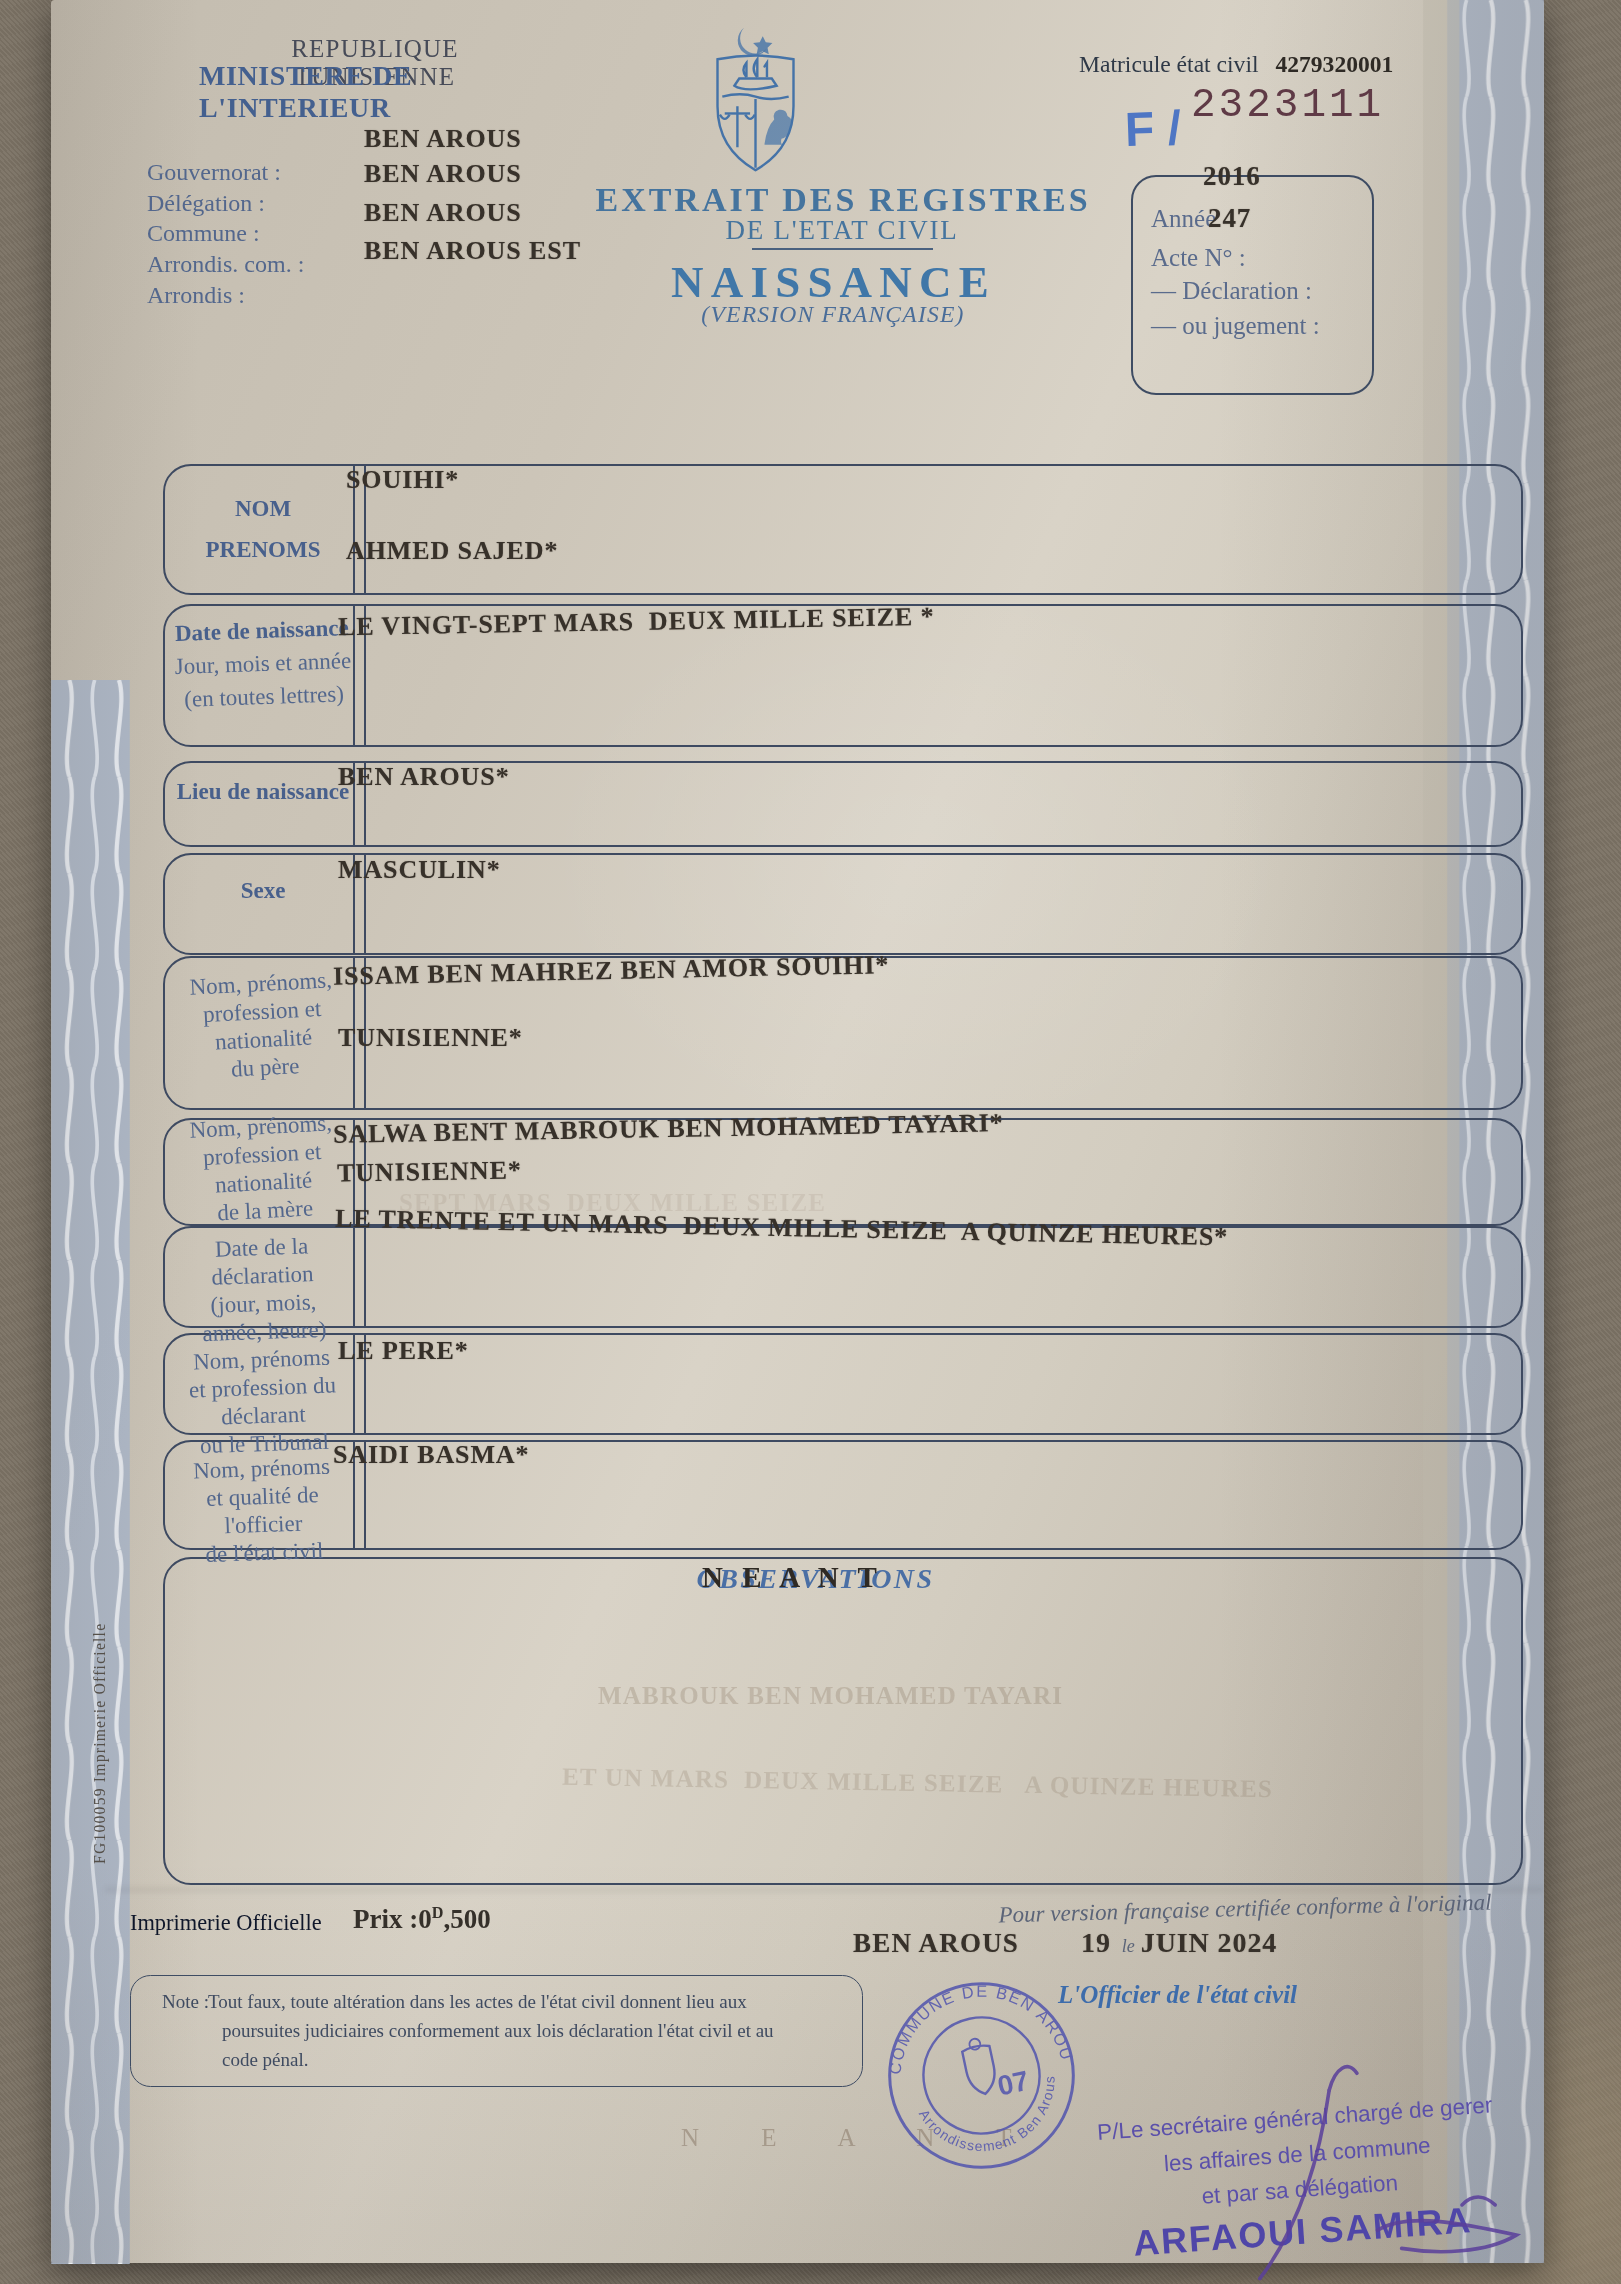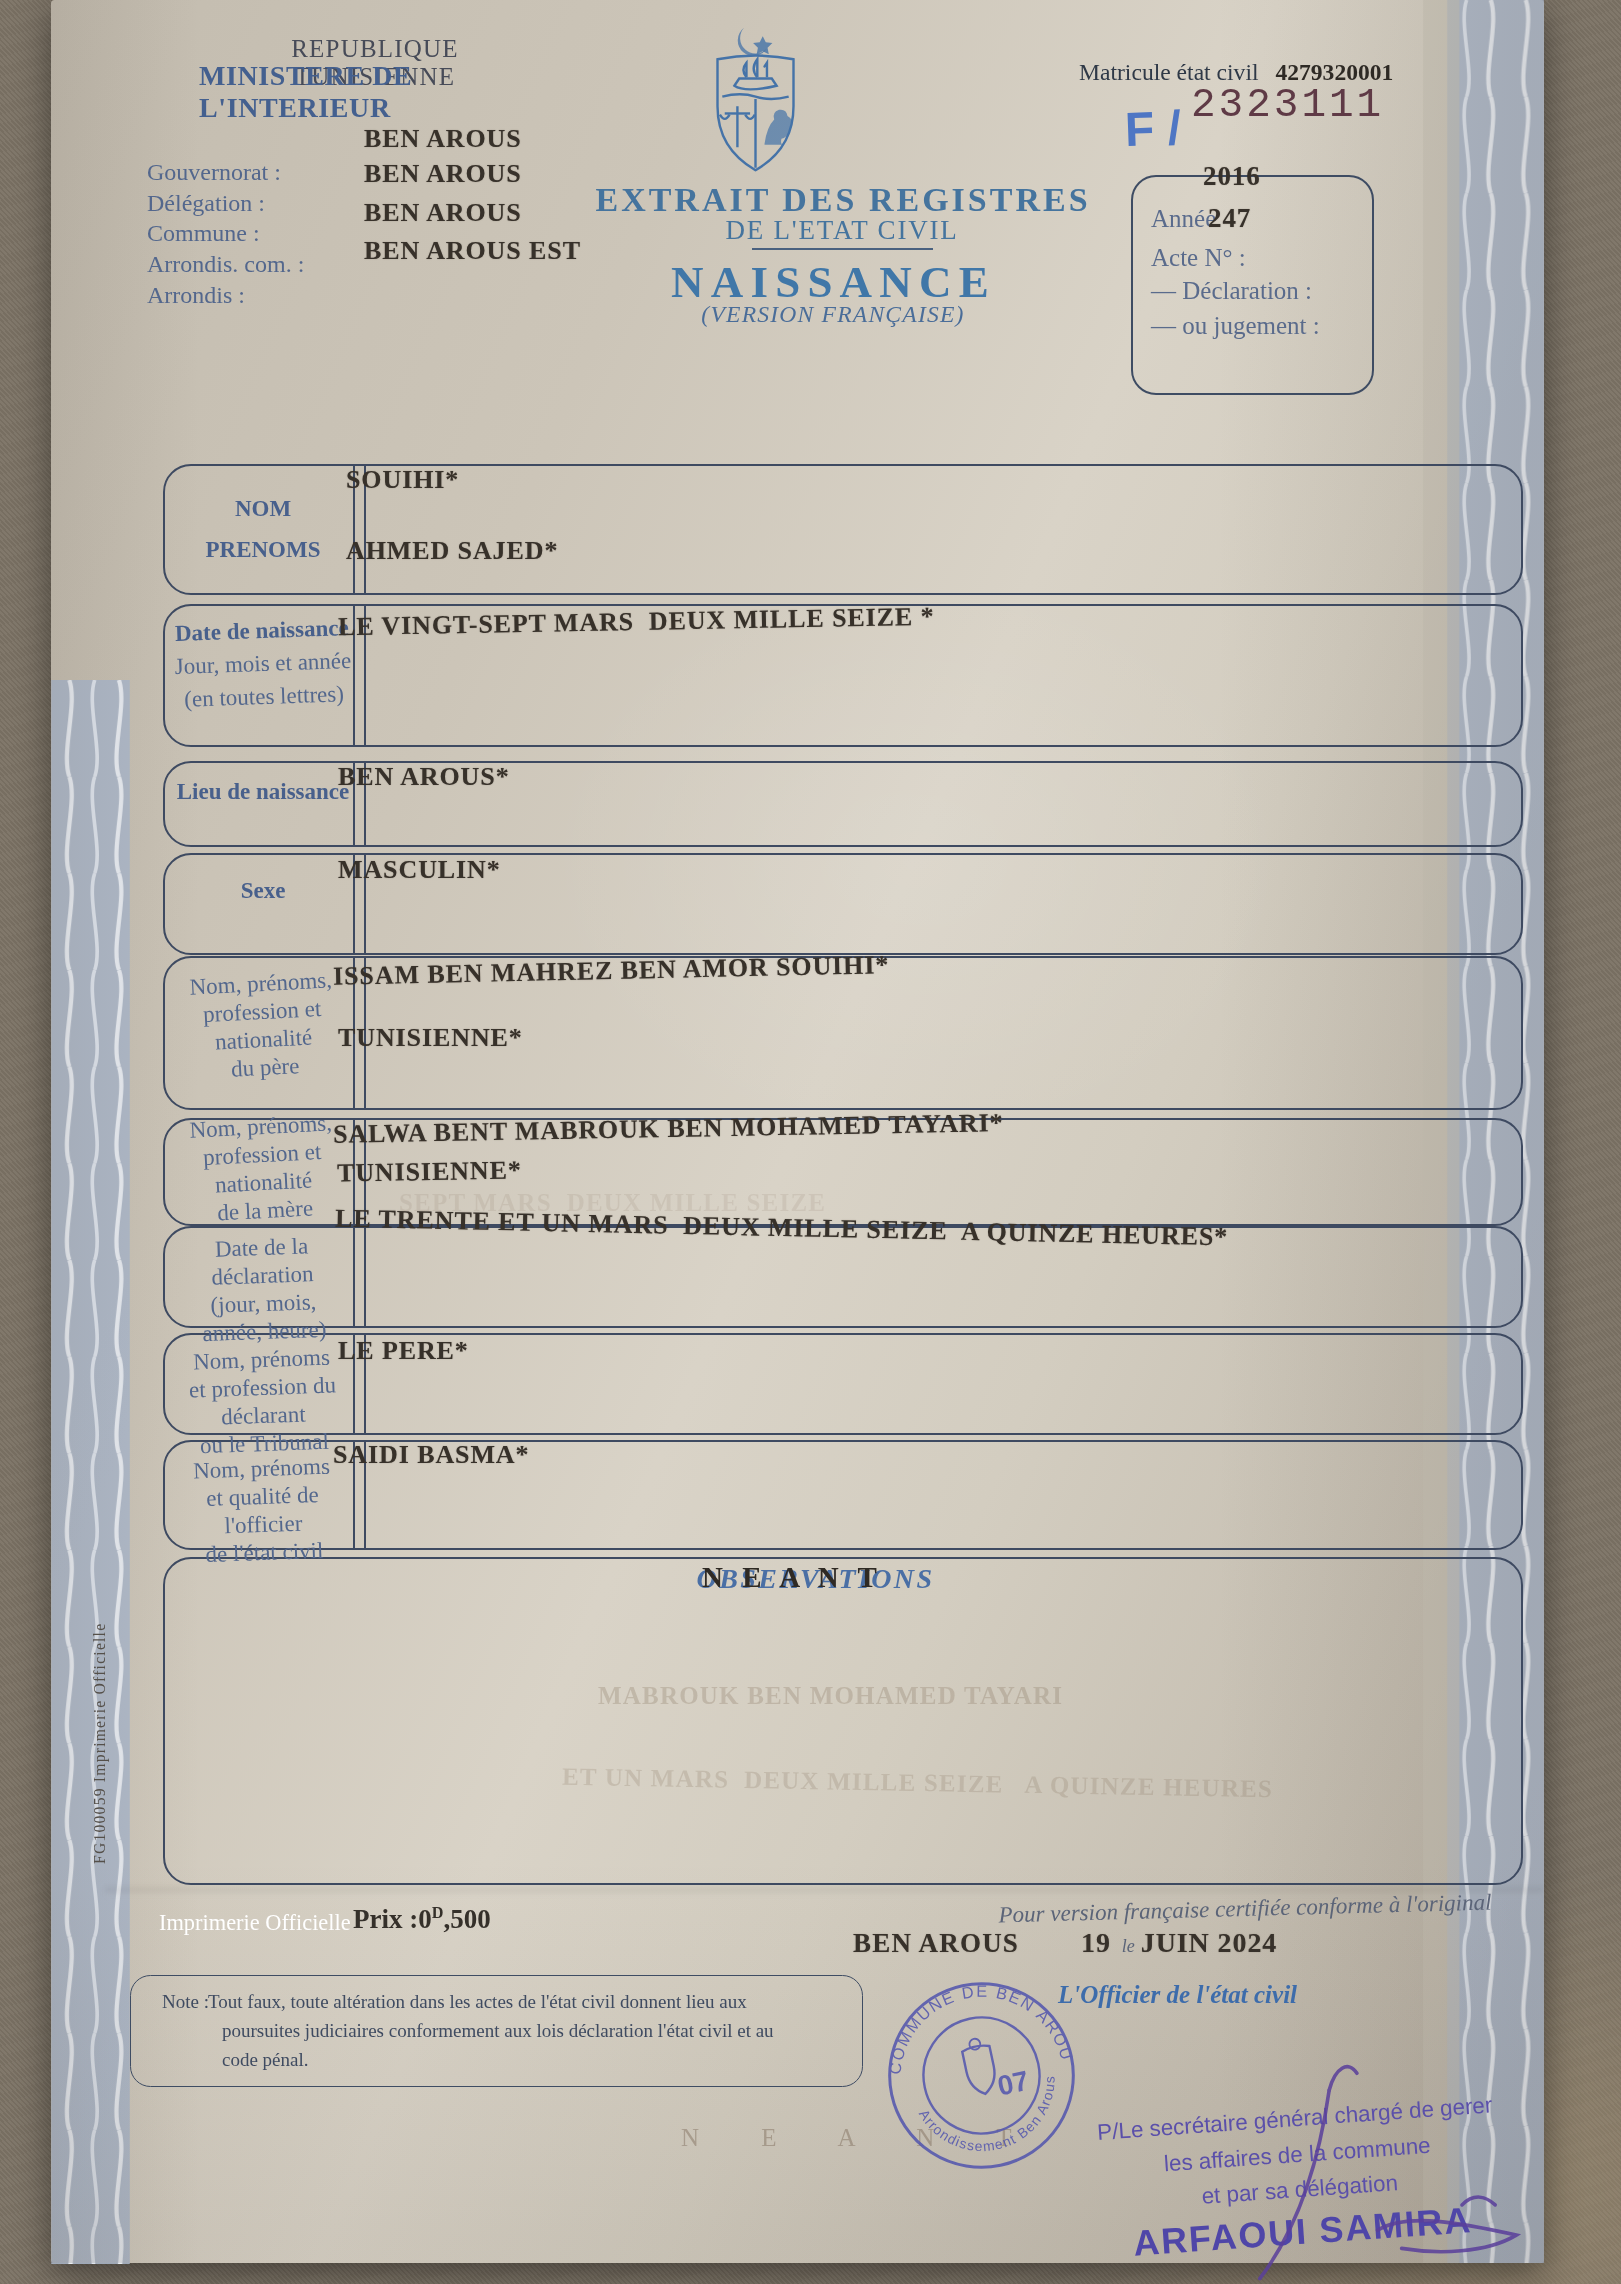--- a/index.html
+++ b/index.html
@@ -101,21 +101,21 @@
     <path d="M100 200 q4 -28 16 -40 q-4 -12 8 -16 q12 -2 14 10 q12 6 6 20 q-6 16 -16 18 q-2 8 2 10 l-30 0 z" fill="#4573a8" opacity="0.7" stroke="none"></path>
   </g>
 </svg>
 
 <div class="abs titleblue" style="left:571px;top:181px;width:544px;text-align:center;font-size:34px;font-weight:bold;letter-spacing:3px;">EXTRAIT DES REGISTRES</div>
 <div class="abs titleblue" style="left:661px;top:215px;width:362px;text-align:center;font-size:27px;letter-spacing:1.8px;">DE L'ETAT CIVIL</div>
 <div class="abs" style="left:752px;top:248px;width:181px;height:0;border-top:2.4px solid #4a617f;"></div>
 <div class="abs" style="left:622px;top:256px;width:423px;text-align:center;font-size:45px;font-weight:bold;letter-spacing:7.2px;color:#4077a8;">NAISSANCE</div>
 <div class="abs" style="left:652px;top:301px;width:362px;text-align:center;font-size:23.6px;font-style:italic;letter-spacing:1.2px;color:#4a6d99;">(VERSION FRANÇAISE)</div>
 
-<div class="abs" style="left:1079px;top:51px;font-size:23.6px;color:#2f3947;margin-top:8px;">
+<div class="abs" style="left:1079px;top:51px;font-size:23.6px;color:#2f3947;">
   <span>Matricule état civil</span>
   <span style="font-weight:bold;color:#2e2a25;margin-left:11px;">4279320001</span>
 </div>
 <div class="abs" style="left:1191px;top:71px;font-family:'Liberation Mono',monospace;font-size:41px;letter-spacing:3px;color:#5f3a46;margin-top:11px;">2323111</div>
 <div class="abs" style="left:1125px;top:101px;font-family:'Liberation Sans',sans-serif;font-size:48px;font-weight:bold;color:#4e76c4;transform:rotate(-2deg);">F /</div>
 
 <div class="abs" style="left:1131px;top:175px;width:239px;height:216px;border:2.4px solid #3e4c63;border-radius:25px;"></div>
 <div class="typed" style="left:1203px;top:161px;font-size:27px;">2016</div>
 <div class="abs" style="left:1151px;top:205px;font-size:25px;color:#5a6b8c;">Année</div>
 <div class="typed" style="left:1208px;top:203px;font-size:27px;">247</div>
@@ -215,21 +215,21 @@
 <div class="ghost" style="left:598px;top:1682px;">MABROUK BEN MOHAMED TAYARI</div>
 <div class="ghost" style="left:562px;top:1769px;transform:rotate(1deg);color:rgba(115,92,70,.18);">ET UN MARS  DEUX MILLE SEIZE   A QUINZE HEURES</div>
 
 <div class="abs" style="left:574px;top:1563px;width:483px;text-align:center;">
   <span style="font-size:28px;font-style:italic;font-weight:bold;letter-spacing:2.4px;color:#4a6fa5;">OBSERVATIONS</span>
   <span class="abs" style="left:0;top:-2.4px;width:100%;text-align:center;transform:translateX(-23px);font-size:29px;font-weight:bold;letter-spacing:6px;color:#2f2a24;">N E A N T</span>
 </div>
 
 <div class="abs" style="left:91px;top:1864px;transform:rotate(-90deg);transform-origin:0 0;font-size:15.7px;letter-spacing:1.2px;color:#55504a;">FG100059  Imprimerie Officielle</div>
 
-<div class="abs" style="left:130px;top:1910px;font-size:22.4px;color:#ffffff;padding-left:29px;">Imprimerie Officielle</div>
+<div class="abs" style="left:130px;top:1910px;font-size:22.4px;color:#0f172a;">Imprimerie Officielle</div>
 <div class="abs" style="left:353px;top:1904px;font-size:27px;color:#35302a;font-weight:600;">
   <span>Prix :0</span><sup>D</sup><span>,500</span>
 </div>
 
 <div class="abs" style="left:130px;top:1975px;width:731px;height:110px;border:1.8px solid #3e4c63;border-radius:20.5px;"></div>
 <div class="note-txt" style="left:162px;top:1991px;">Note :</div>
 <div class="note-txt" style="left:208px;top:1991px;">Tout faux, toute altération dans les actes de l'état civil donnent lieu aux</div>
 <div class="note-txt" style="left:222px;top:2020px;">poursuites judiciaires conformement aux lois déclaration l'état civil et au</div>
 <div class="note-txt" style="left:222px;top:2049px;">code pénal.</div>
 

